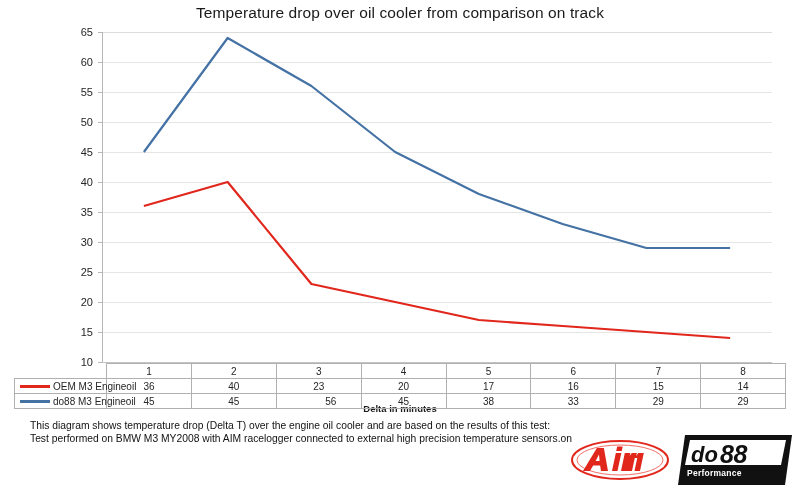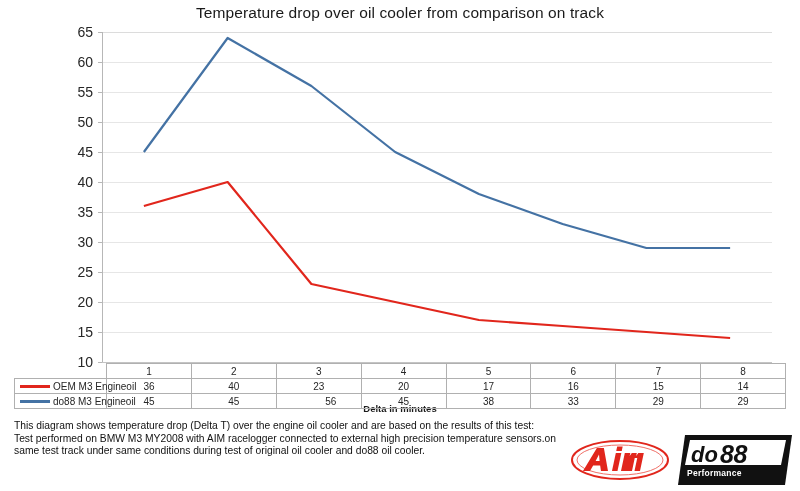--- a/index.html
+++ b/index.html
@@ -64,21 +64,21 @@
     width: 4px;
     height: 1px;
     background: #b7b7b7;
     left: -4px;
   }
   .ytick-label {
     position: absolute;
     right: 100%;
     margin-right: 9px;
     transform: translateY(-50%);
-    font-size: 14px;
+    font-size: 11px;
     color: #262626;
     white-space: nowrap;
   }
   .ytick-wrap { position: absolute; left: 0; width: 1px; height: 1px; }
 
   
   #y-axis-title {
     position: absolute;
     left: 2px;
     top: 188px;
@@ -158,21 +158,21 @@
   
   #footer-note {
     position: absolute;
     left: 14px;
     top: 420px;
     width: 560px;
     font-size: 10.3px;
     line-height: 12.6px;
     color: #111111;
   }
-  #footer-note div { white-space: nowrap; }
+  #footer-note div { white-space: nowrap; margin-left: 16px; }
 
   
   #logos {
     position: absolute;
     left: 570px;
     top: 432px;
     width: 222px;
     height: 56px;
     text-align: right;
   }
@@ -324,21 +324,20 @@
           <td style="width: 11.05%; margin-top: 8px;">33</td>
           <td style="width: 11.05%;">29</td>
           <td style="width: 11.05%;">29</td>
         </tr>
       </tbody>
   </table>
 
   <div id="footer-note">
     <div>This diagram shows temperature drop (Delta T) over the engine oil cooler and are based on the results of this test:</div>
     <div>Test performed on BMW M3 MY2008 with AIM racelogger connected to external high precision temperature sensors.on</div>
-    <div>same test track under same conditions during test of original oil cooler and do88 oil cooler.</div>
   </div>
 
   <div id="logos">
     <svg id="aim-logo" viewBox="0 0 200 88">
       <ellipse cx="100" cy="44" rx="96" ry="38" fill="none" stroke="#E1261C" stroke-width="4"></ellipse>
       <ellipse cx="100" cy="44" rx="86" ry="30" fill="none" stroke="#F07068" stroke-width="2"></ellipse>
       <g fill="#E1261C" transform="skewX(-12)">
         <path d="M40 66 L58 20 L72 20 L90 66 L76 66 L72 55 L58 55 L54 66 Z M61 46 L69 46 L65 33 Z"></path>
         <rect x="98" y="30" width="11" height="36"></rect>
         <rect x="98" y="17" width="11" height="9"></rect>

